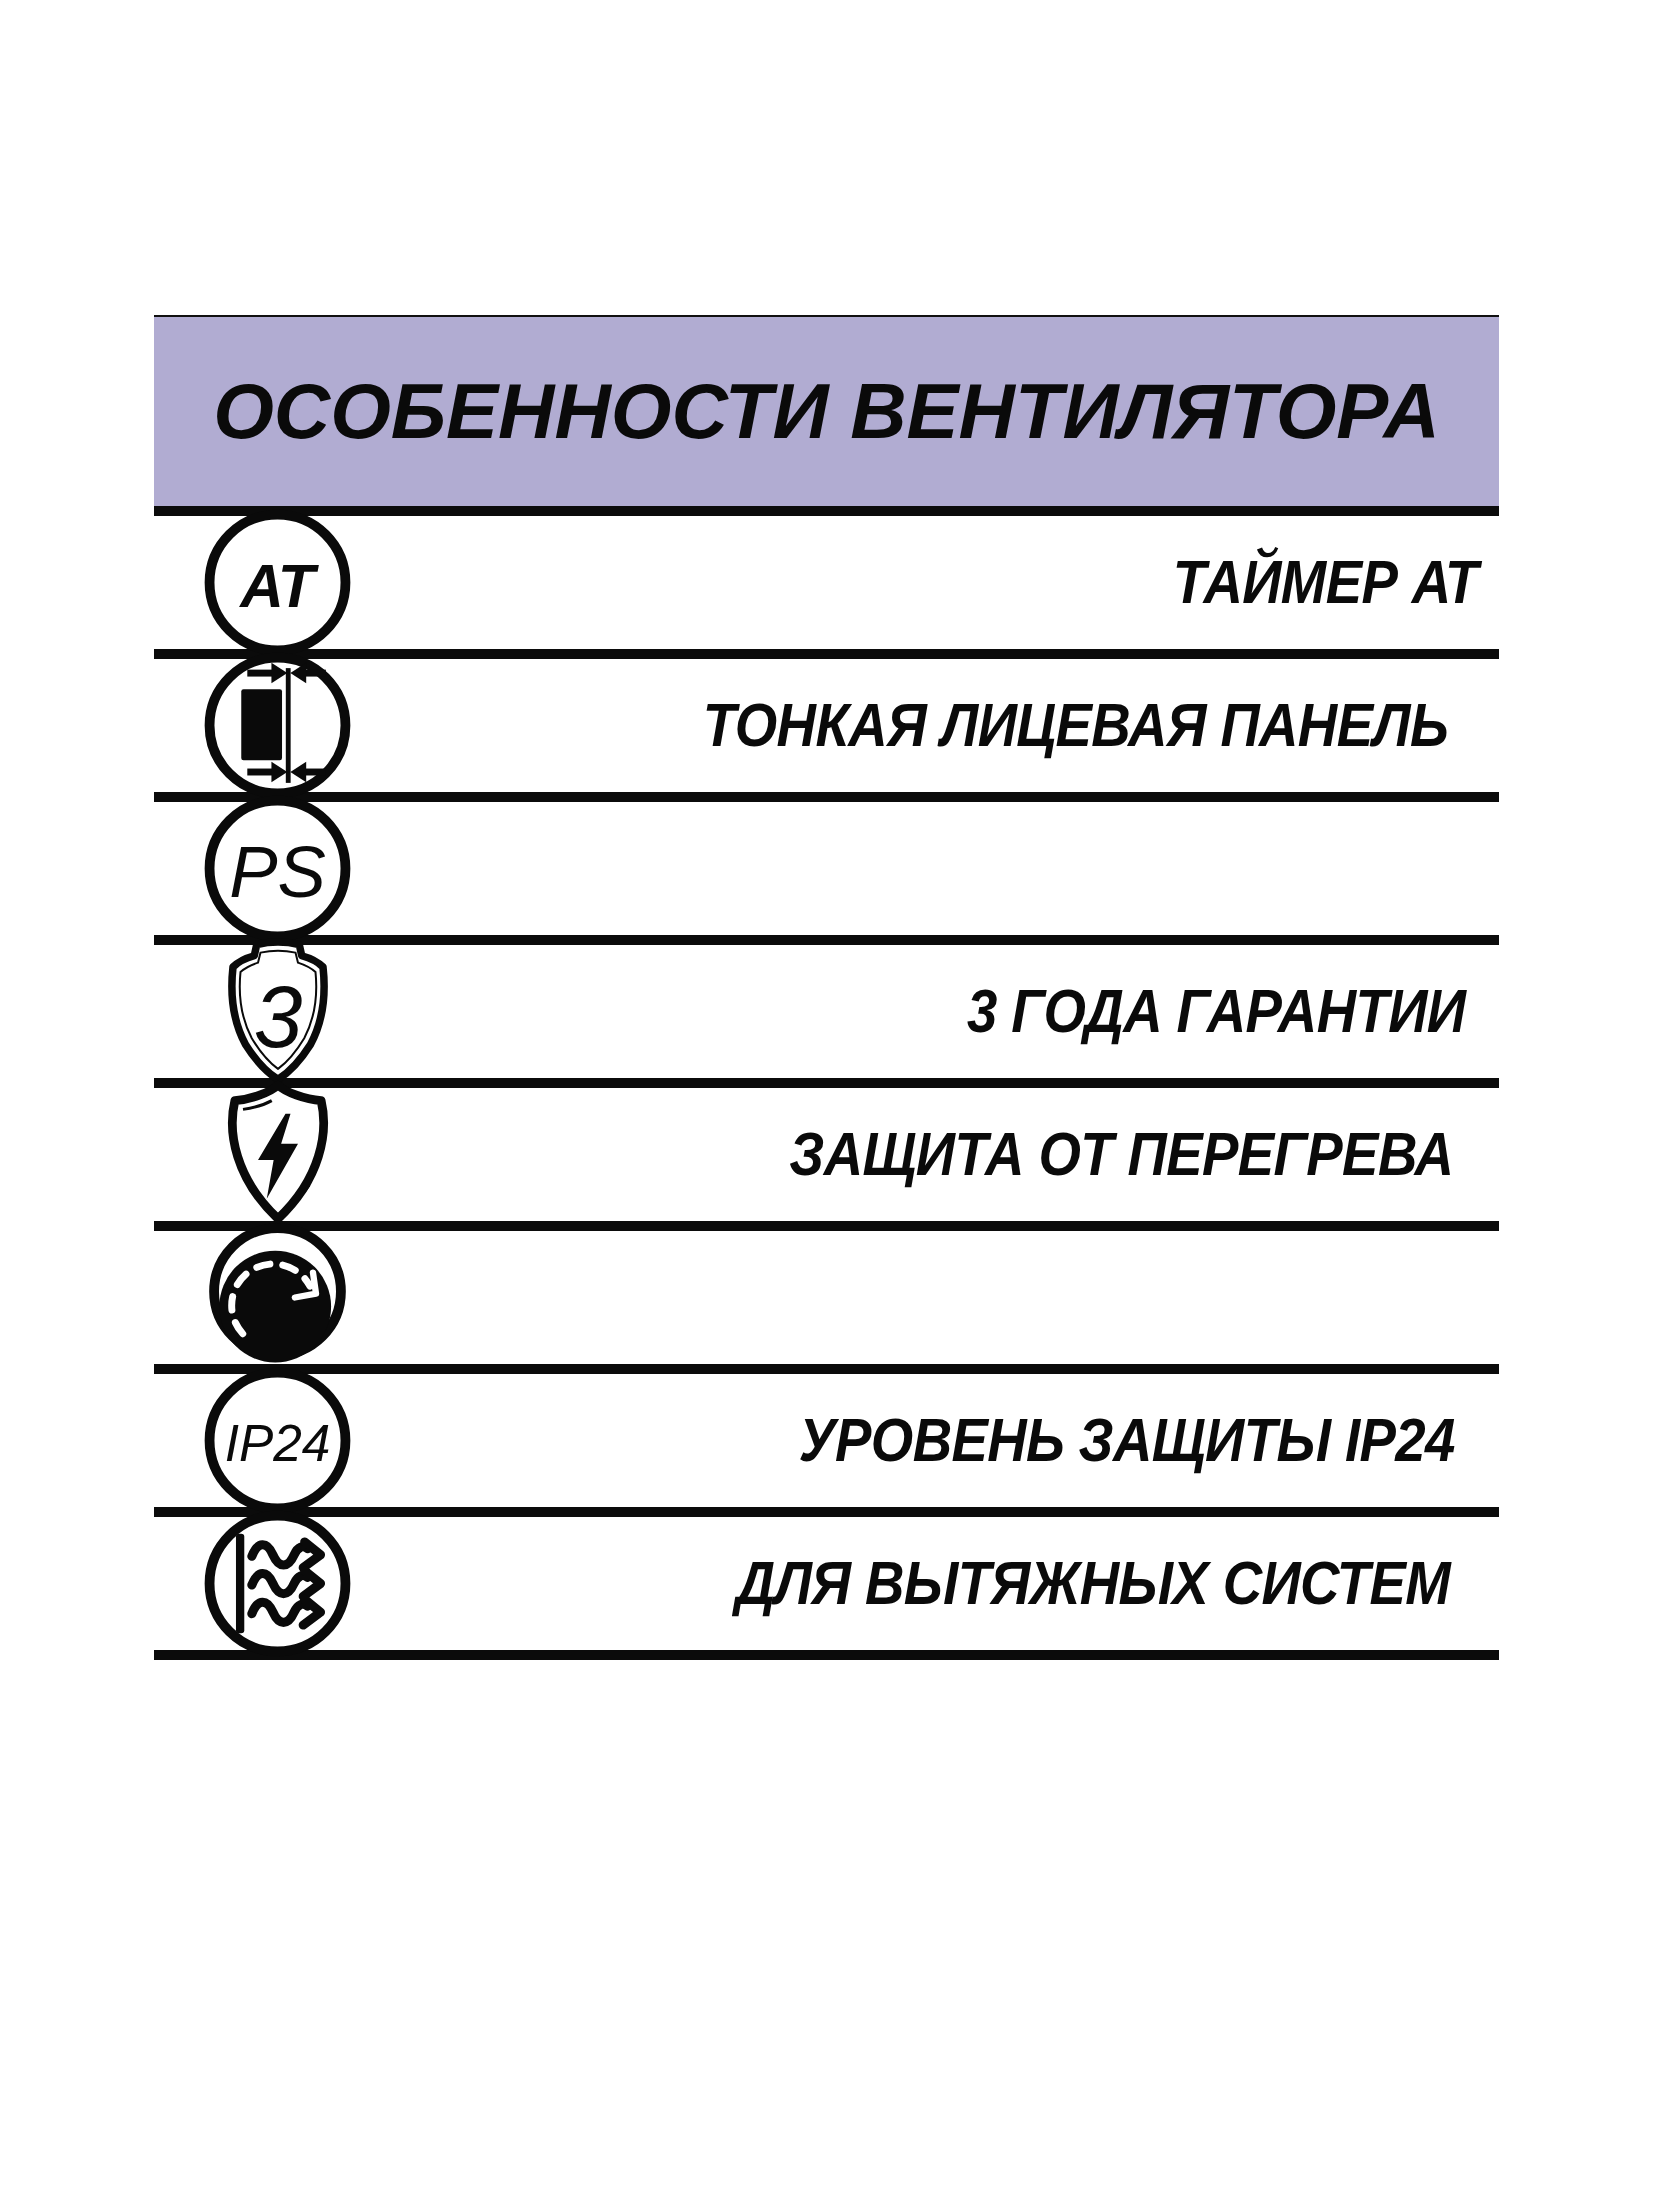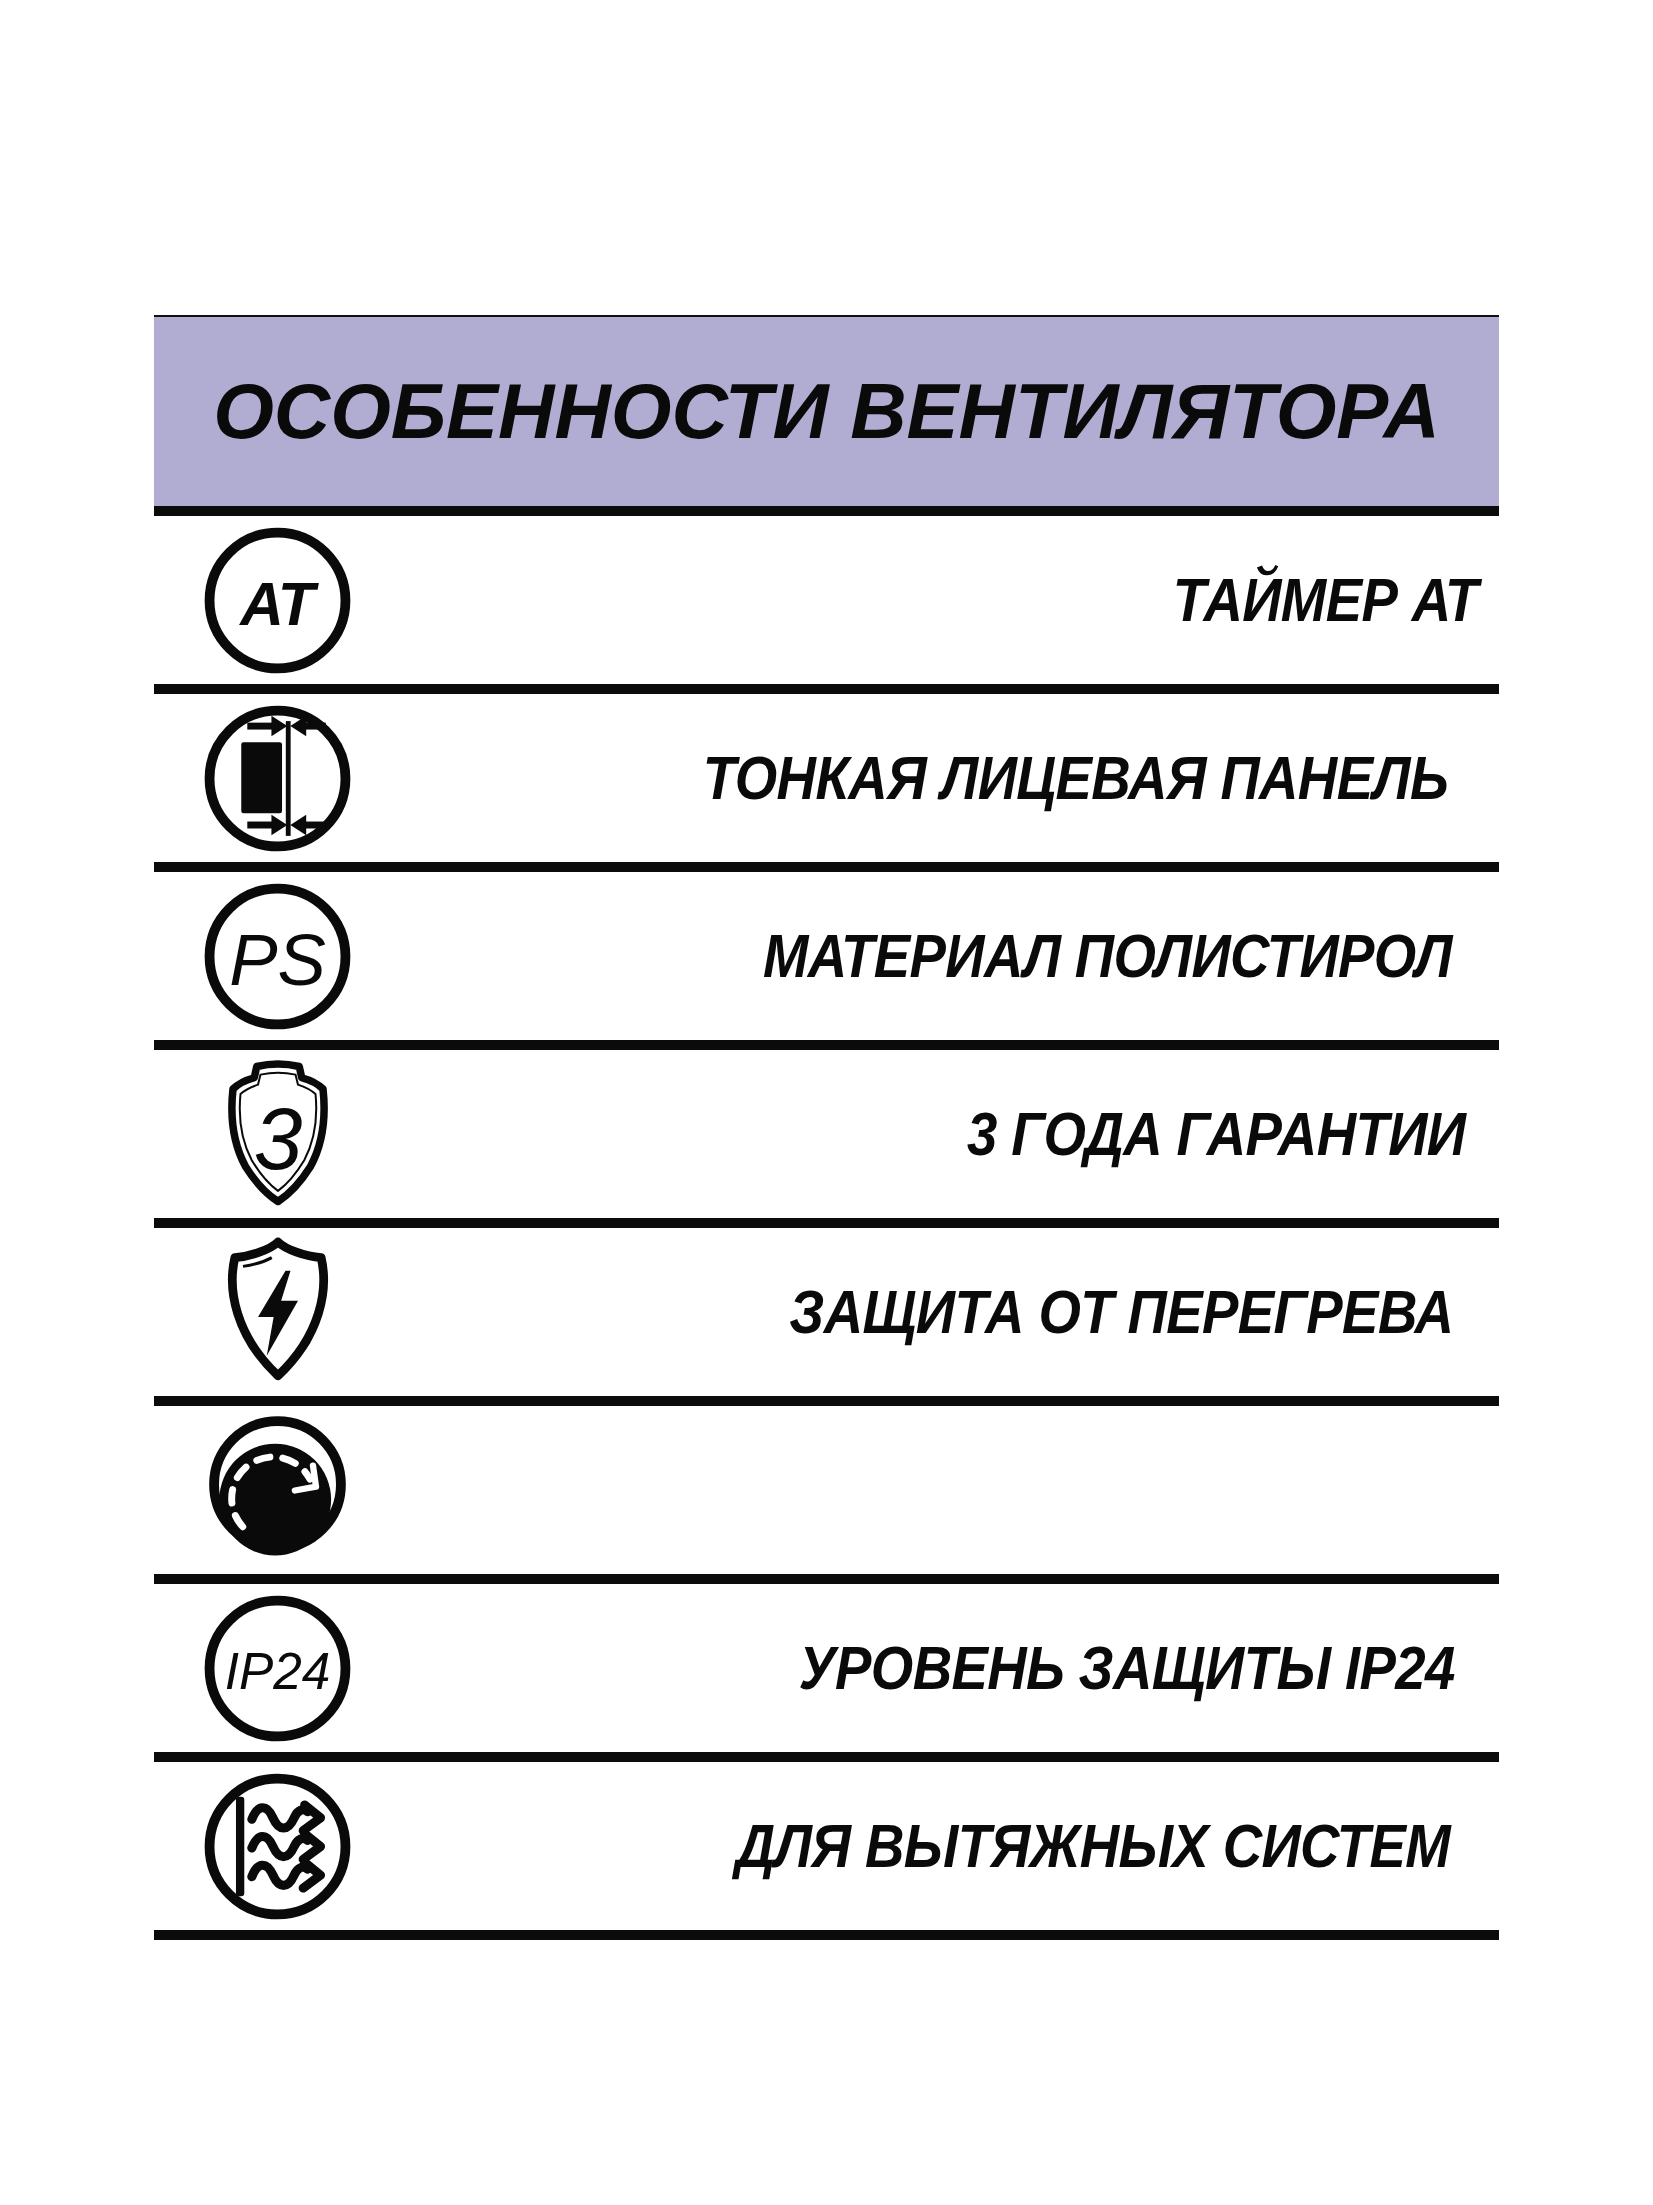--- a/index.html
+++ b/index.html
@@ -23,21 +23,21 @@
   }
   .features-title{
     font-size:78px;
     font-weight:700;
     letter-spacing:0px;
     white-space:nowrap;
     transform:scaleX(1.0);
   }
   .feature-row{
     box-sizing:border-box;
-    height:178px;
+    height:143px;
     border-bottom:10.3px solid #0b0b0b;
     display:flex;align-items:center;
     padding-left:47px;
     background:#ffffff;
   }
   .icon-box{
     width:153px;height:154px;flex:none;
     display:flex;align-items:center;justify-content:center;
   }
   .row-label{
@@ -99,23 +99,20 @@
         <span class="squeeze">ТОНКАЯ ЛИЦЕВАЯ ПАНЕЛЬ</span>
       </div>
     </div>
 
     <div class="feature-row">
       <div class="icon-box">
         <svg width="151" height="151" viewBox="0 0 100 100">
           <circle cx="50" cy="50" r="45" fill="none" stroke="#0a0a0a" stroke-width="6.5"></circle>
           <text x="50" y="52" text-anchor="middle" dominant-baseline="central" font-size="48" font-weight="400">PS</text>
         </svg>
-      </div>
-      <div class="row-label">
-        <span class="squeeze">МАТЕРИАЛ ПОЛИСТИРОЛ</span>
       </div>
     </div>
 
     <div class="feature-row">
       <div class="icon-box">
         <svg width="126" height="150" viewBox="0 0 100 120">
           <path d="M33,6 Q50,2 67,6 L69,15 Q80,18 86,24 Q90,60 76,86 Q64,105 50,114 Q36,105 24,86 Q10,60 14,24 Q20,18 31,15 Z" fill="none" stroke="#0a0a0a" stroke-width="6" stroke-linejoin="round"></path>
           <path d="M36,12.5 Q50,9.5 64,12.5 L66,20.5 Q75,23.5 80,28 Q83,58 71,81 Q61,97.5 50,105.5 Q39,97.5 29,81 Q17,58 20,28 Q25,23.5 34,20.5 Z" fill="none" stroke="#0a0a0a" stroke-width="1.6"></path>
           <text x="50" y="64" text-anchor="middle" dominant-baseline="central" font-size="70" font-weight="400">3</text>
         </svg>

